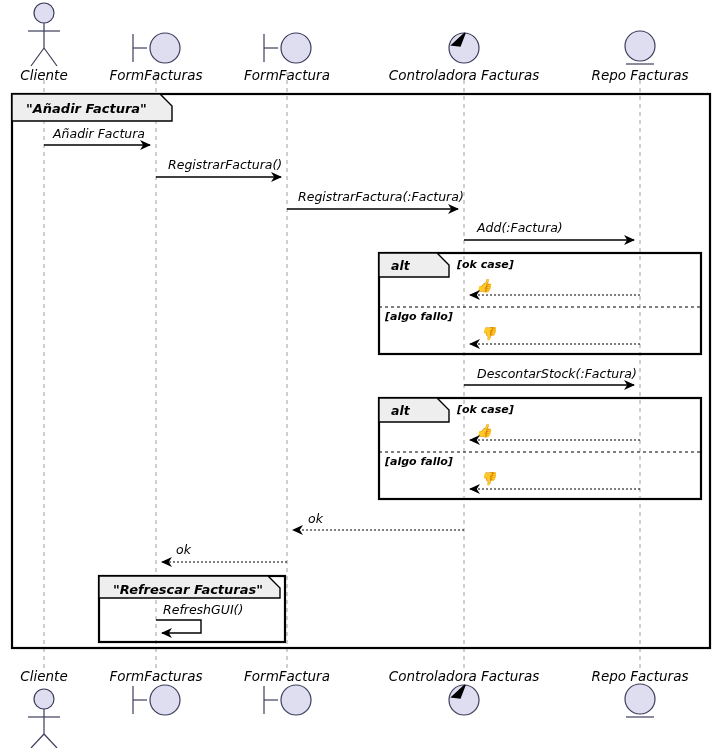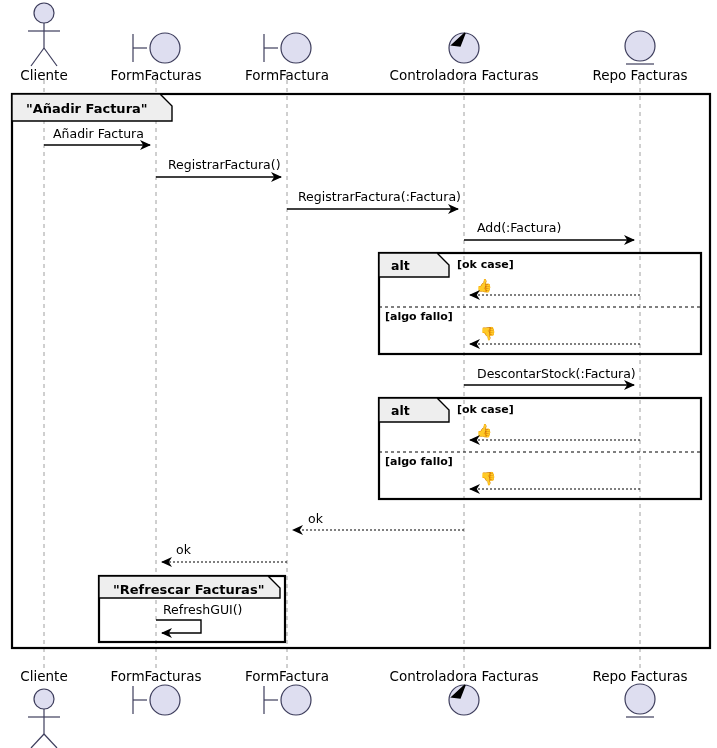--- a/index.html
+++ b/index.html
@@ -12,20 +12,21 @@
     width: 717px;
     height: 748px;
     position: relative;
     overflow: hidden;
     color: #000000;
   }
   #diagram-root {
     position: relative;
     width: 717px;
     height: 748px;
+    font-style: italic;
   }
   svg#seq-svg {
     position: absolute;
     top: 0;
     left: 0;
     width: 717px;
     height: 748px;
     display: block;
   }
   .lbl {

